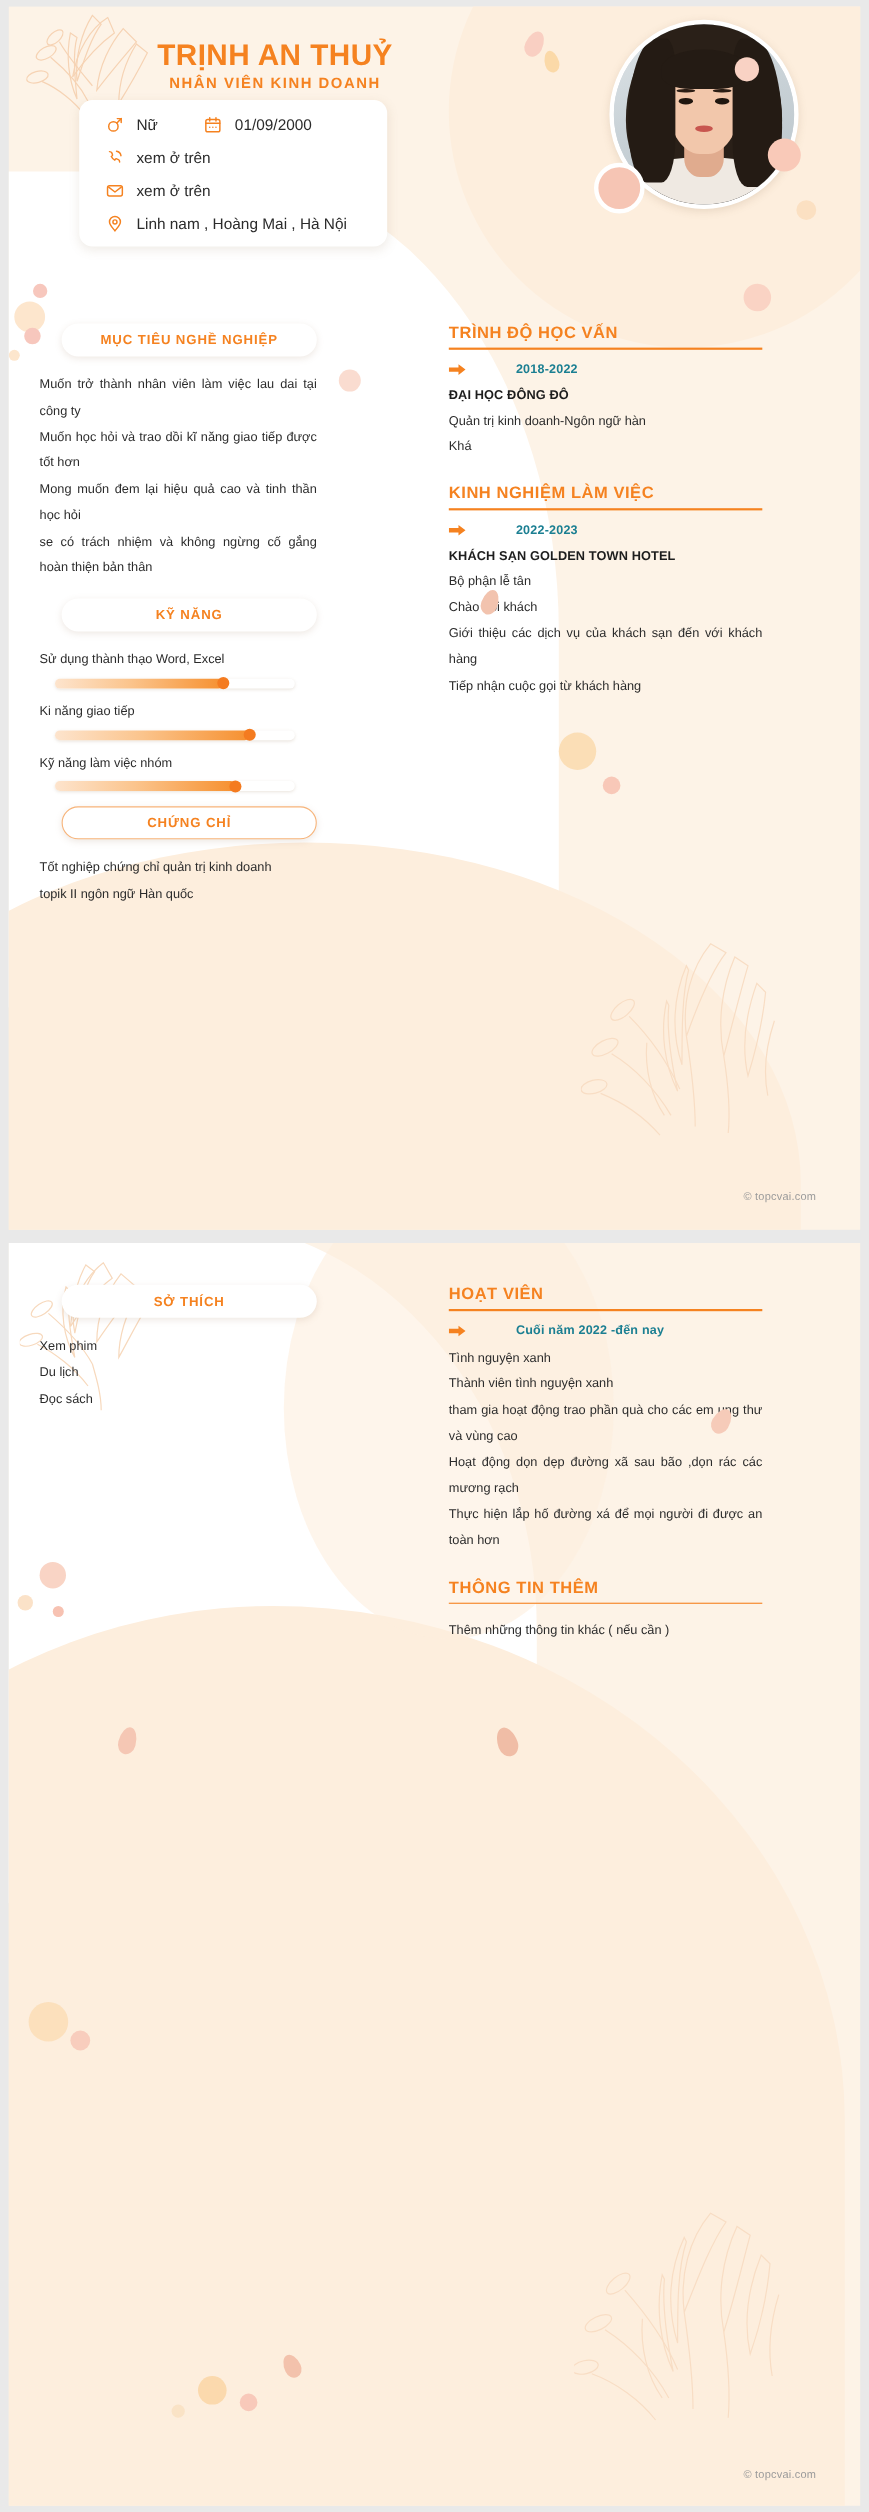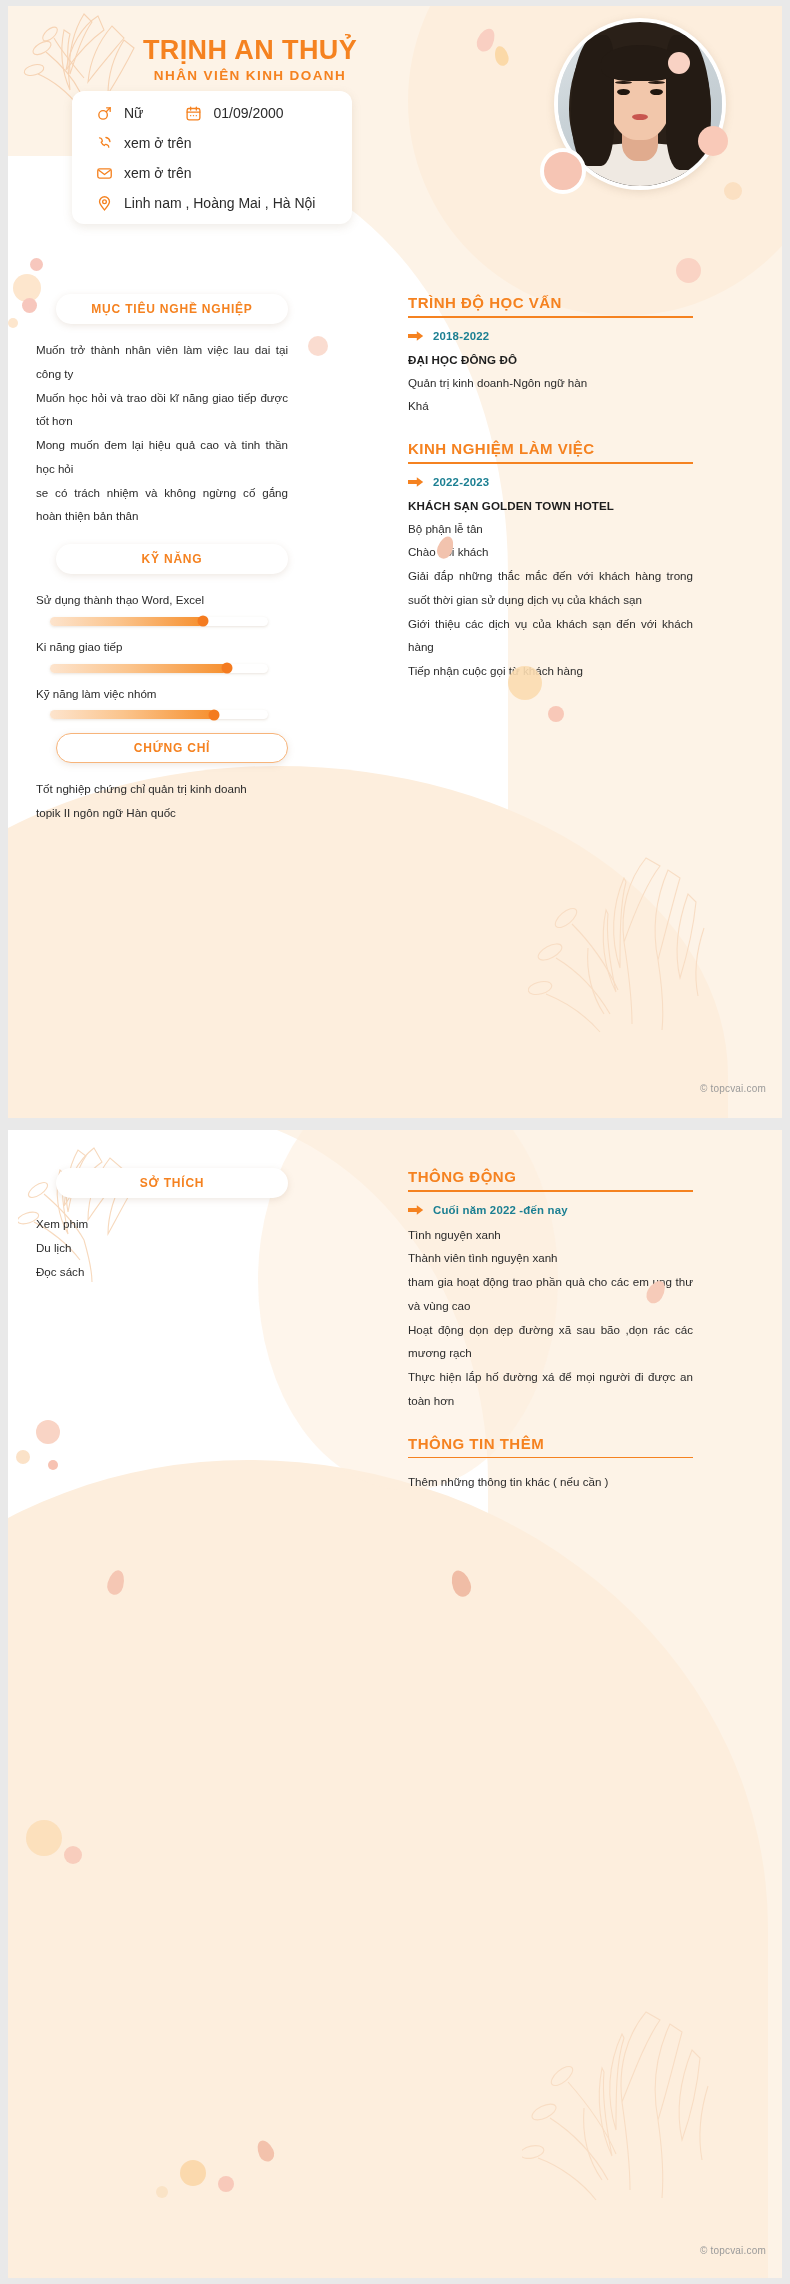--- a/index.html
+++ b/index.html
@@ -142,32 +142,32 @@
   .bar-knob {
     position:absolute; top:50%; transform:translate(-50%,-50%);
     width:11px; height:11px; border-radius:50%; background:#f47b20;
   }
 
   
   .cert-item { font-size:11.6px; color:#2b2b2b; line-height:2.0; }
 
   
   .entry { margin-bottom:4px; }
-  .entry-date { display:flex; align-items:center; margin-bottom:7px; }
+  .entry-date { display:flex; align-items:center; margin-bottom:7px;gap:36px; }
   .arrow { width:16px; height:12px; margin-right:9px; flex:0 0 16px; }
   .date-txt { font-size:11.4px; font-weight:bold; color:#1b7f92; letter-spacing:.2px; }
   .entry-org {
     font-size:11.6px; font-weight:bold; color:#1d1d1d;
     letter-spacing:.1px; line-height:1.9;
   }
   .entry-line { font-size:11.6px; color:#2b2b2b; line-height:2.05; text-align:justify; }
 
   
   .wm {
-    position:absolute; right:16px; font-size:10px; color:#9a9a9a;
+    position:absolute; right:40px; font-size:10px; color:#9a9a9a;
     letter-spacing:.2px;
   }
 
   
   .deco { position:absolute; pointer-events:none; }
   .petal { position:absolute; border-radius:50% 50% 50% 50%/60% 60% 40% 40%; }
   .dot { position:absolute; border-radius:50%; }
 </style>
 </head>
 <body>
@@ -368,21 +368,20 @@
         <div class="entry">
           <div class="entry-date">
             <svg class="arrow" viewBox="0 0 20 14">
               <path d="M0 4.5h11V1l8 6-8 6V9.5H0z" fill="#f58220"></path>
             </svg>
             <span class="date-txt">2022-2023</span>
           </div>
           <div class="entry-org">KHÁCH SẠN GOLDEN TOWN HOTEL</div>
           <div class="entry-line">Bộ phận lễ tân</div>
           <div class="entry-line">Chào hỏi khách</div>
-          <div class="entry-line">Giải đắp những thắc mắc đến với khách hàng trong suốt thời gian sử dụng dịch vụ của khách sạn</div>
           <div class="entry-line">Giới thiệu các dịch vụ của khách sạn đến với khách hàng</div>
           <div class="entry-line">Tiếp nhận cuộc gọi từ khách hàng</div>
         </div>
       </div>
     </div>
 
     <svg class="deco" style="right:24px;bottom:70px;" width="230" height="230" viewBox="0 0 230 230">
       <g fill="none" stroke="#f8ddc4" stroke-width="1.1">
         <path d="M118 40 C100 62 92 92 96 124 C106 96 118 66 132 48 Z"></path>
         <path d="M140 52 C128 80 124 112 130 142 C138 112 146 80 152 60 Z"></path>
@@ -436,21 +435,21 @@
         <div class="pill">
           <span>SỞ THÍCH</span>
         </div>
         <div class="plain">Xem phim</div>
         <div class="plain">Du lịch</div>
         <div class="plain">Đọc sách</div>
       </div>
 
       <div class="col-right">
         <div class="uhead">
-          <span class="t">THÔNG ĐỘNG</span>
+          <span class="t">HOẠT VIÊN</span>
           <div class="bar"></div>
         </div>
         <div class="entry">
           <div class="entry-date">
             <svg class="arrow" viewBox="0 0 20 14">
               <path d="M0 4.5h11V1l8 6-8 6V9.5H0z" fill="#f58220"></path>
             </svg>
             <span class="date-txt">Cuối năm 2022 -đến nay</span>
           </div>
           <div class="entry-line">Tình nguyện xanh</div>

